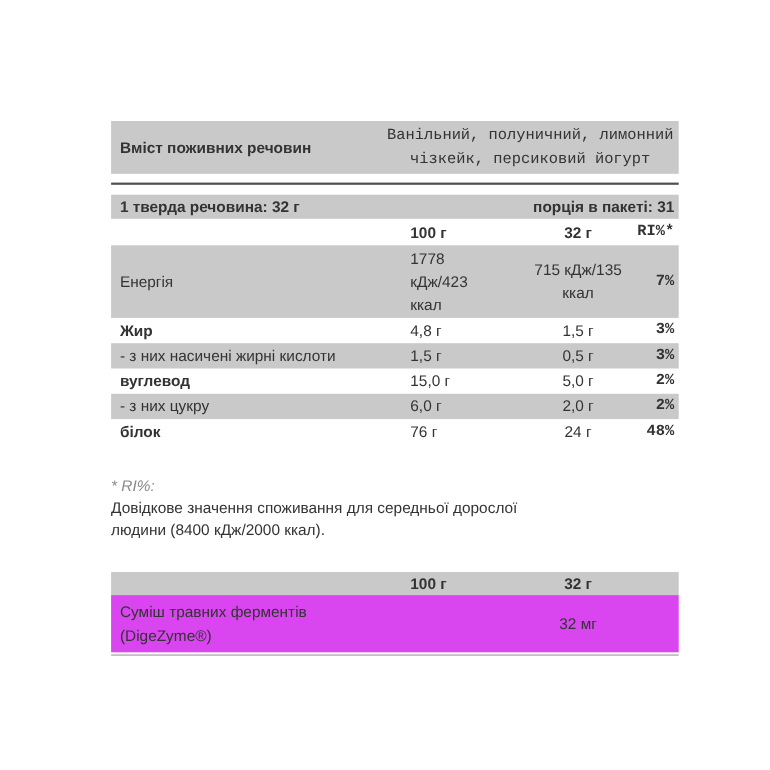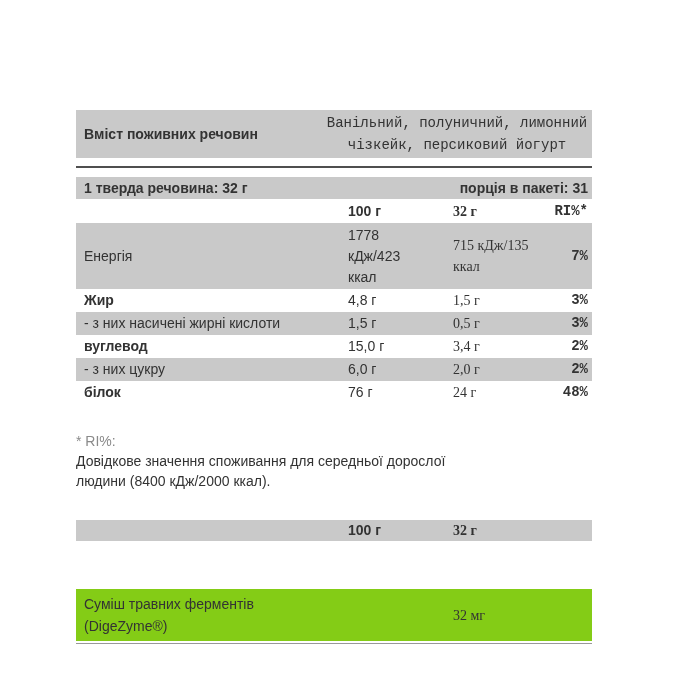--- a/index.html
+++ b/index.html
@@ -11,21 +11,21 @@
   }
   .canvas {
     position: relative;
     width: 700px;
     height: 700px;
     background: #ffffff;
     overflow: hidden;
   }
   .sheet {
     position: absolute;
-    left: 76px;
+    left: 101px;
     top: 110px;
     width: 516px;
   }
   .row {
     display: flex;
     align-items: center;
     box-sizing: border-box;
     min-height: 23px;
     padding: 0 4px 0 8px;
     font-size: 14px;
@@ -35,40 +35,40 @@
   .bold { font-weight: bold; }
   .c-label { flex: 1; }
   .c-flavors {
     width: 262px;
     text-align: center;
     white-space: pre-line;
     line-height: 22px;
     font-family: Liberation Mono, monospace;
   }
   .c-100 { width: 105px; text-align: left; white-space: pre-line; }
-  .c-32  { width: 95px;  text-align: left; white-space: pre-line; font-family: Liberation Serif, serif; }
+  .c-32  { width: 95px;  text-align: center; white-space: pre-line; }
   .c-ri  { width: 40px;  text-align: right; font-weight: bold; font-family: Liberation Mono, monospace; }
   .head  { min-height: 48px; }
   .serving { min-height: 22px; gap: 20px; }
   .cols  { min-height: 24px; background: #ffffff; }
   .tall  { min-height: 66px; line-height: 21px; }
   .sep1 {
     height: 2px;
     background: var(--separator-dark, #4f4f4f);
     margin: 8px 0 9px 0;
   }
   .footnote {
     margin: 7px 0 29px 0;
     font-size: 14px;
     line-height: 20px;
     white-space: pre-line;
   }
-  .footnote .prefix { color: var(--footnote-prefix, #8a8a8a); }
+  .footnote .prefix { color: var(--footnote-prefix, #8a8a8a); font-style: italic; }
   .enz-head { min-height: 21px; }
-  .enz-row  { min-height: 52px; background: #84cc16; margin-top: 48px; }
+  .enz-row  { min-height: 52px; background: #d946ef; }
   .enz-label { white-space: pre-line; line-height: 22px; }
   .sep2 {
     height: 1px;
     background: var(--separator-light, #999999);
     margin-top: 2px;
   }
 </style>
 </head>
 <body>
 
@@ -115,21 +115,21 @@
     <div class="row shade">
       <div class="c-label">- з них насичені жирні кислоти</div>
       <div class="c-100">1,5 г</div>
       <div class="c-32">0,5 г</div>
       <div class="c-ri">3%</div>
     </div>
 
     <div class="row">
       <div class="c-label bold">вуглевод</div>
       <div class="c-100">15,0 г</div>
-      <div class="c-32">3,4 г</div>
+      <div class="c-32">5,0 г</div>
       <div class="c-ri">2%</div>
     </div>
 
     <div class="row shade">
       <div class="c-label">- з них цукру</div>
       <div class="c-100">6,0 г</div>
       <div class="c-32">2,0 г</div>
       <div class="c-ri">2%</div>
     </div>
 

